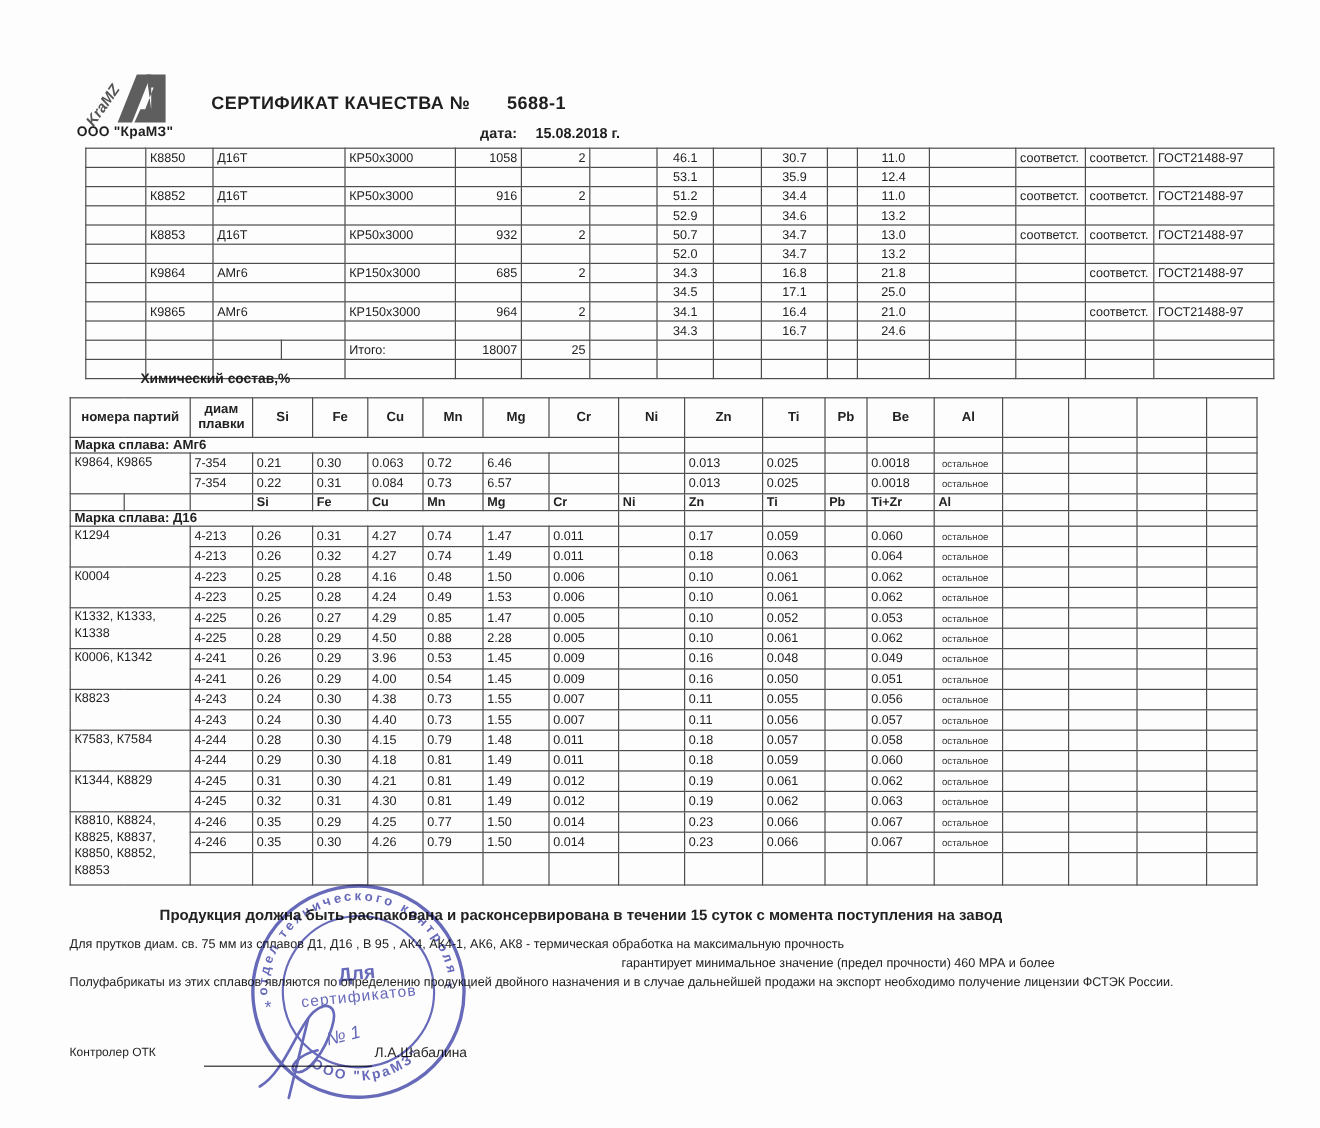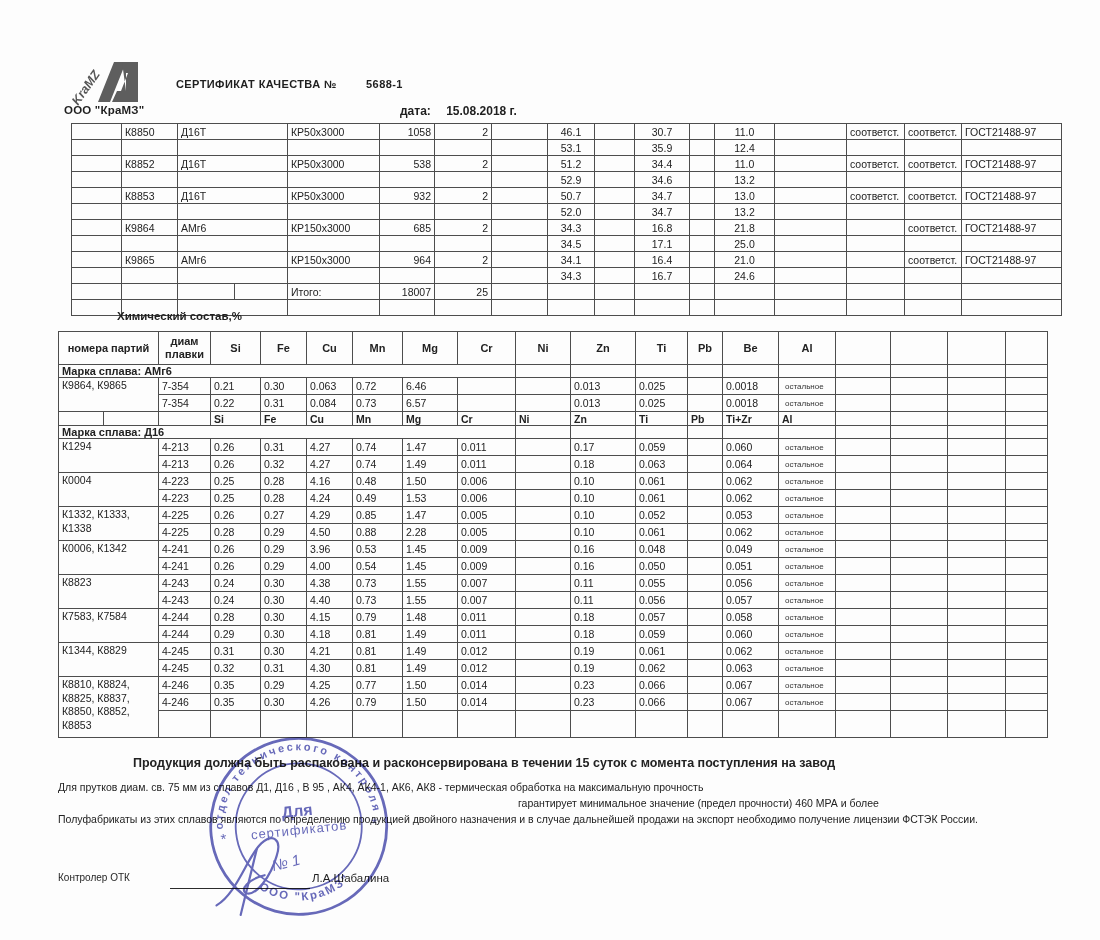--- a/index.html
+++ b/index.html
@@ -3,21 +3,21 @@
 <meta charset="utf-8">
 <style>
   html,body{margin:0;padding:0;background:#ffffff;}
   .page{
     position:relative; width:1100px; height:940px; background:#fdfdfd;
     font-family:"Liberation Sans", sans-serif; color:#1f1f1f; overflow:hidden;
   }
   
   .logo{position:absolute; left:62px; top:56px; width:126px; height:56px;}
   .company{position:absolute; left:64px; top:104px; font-size:11.5px; font-weight:bold; letter-spacing:.2px;}
-  .titleline{position:absolute; left:176px; top:78px; font-size:11px; font-weight:bold; letter-spacing:.4px;}
+  .titleline{position:absolute; left:176px; top:78px; font-size:15px; font-weight:bold; letter-spacing:.4px;}
   .titleline .num{margin-left:26px;}
   .dateline{position:absolute; left:400px; top:104px; font-size:12px; font-weight:bold;}
   .dateline span+span{margin-left:12px;}
   
   table.doc{position:absolute; border-collapse:collapse; table-layout:fixed; background:transparent;}
   table.doc td, table.doc th{
     border:1px solid #4d4d4d; font-size:10.5px; padding:0 3px;
     overflow:hidden; white-space:nowrap; font-weight:normal; color:#222;
   }
   table.ship{left:71px; top:123px; width:990px;}
@@ -131,21 +131,21 @@
           <td></td>
           <td class="conf"></td>
           <td class="conf"></td>
           <td class="gost"></td>
         </tr>
         <tr>
           <td></td>
           <td class="al">К8852</td>
           <td class="al" colspan="2">Д16Т</td>
           <td class="al">КР50х3000</td>
-          <td class="ar">538</td>
+          <td class="ar">916</td>
           <td class="ar">2</td>
           <td></td>
           <td class="ac">51.2</td>
           <td></td>
           <td class="ac">34.4</td>
           <td></td>
           <td class="ac">11.0</td>
           <td></td>
           <td class="conf">соответст.</td>
           <td class="conf">соответст.</td>

